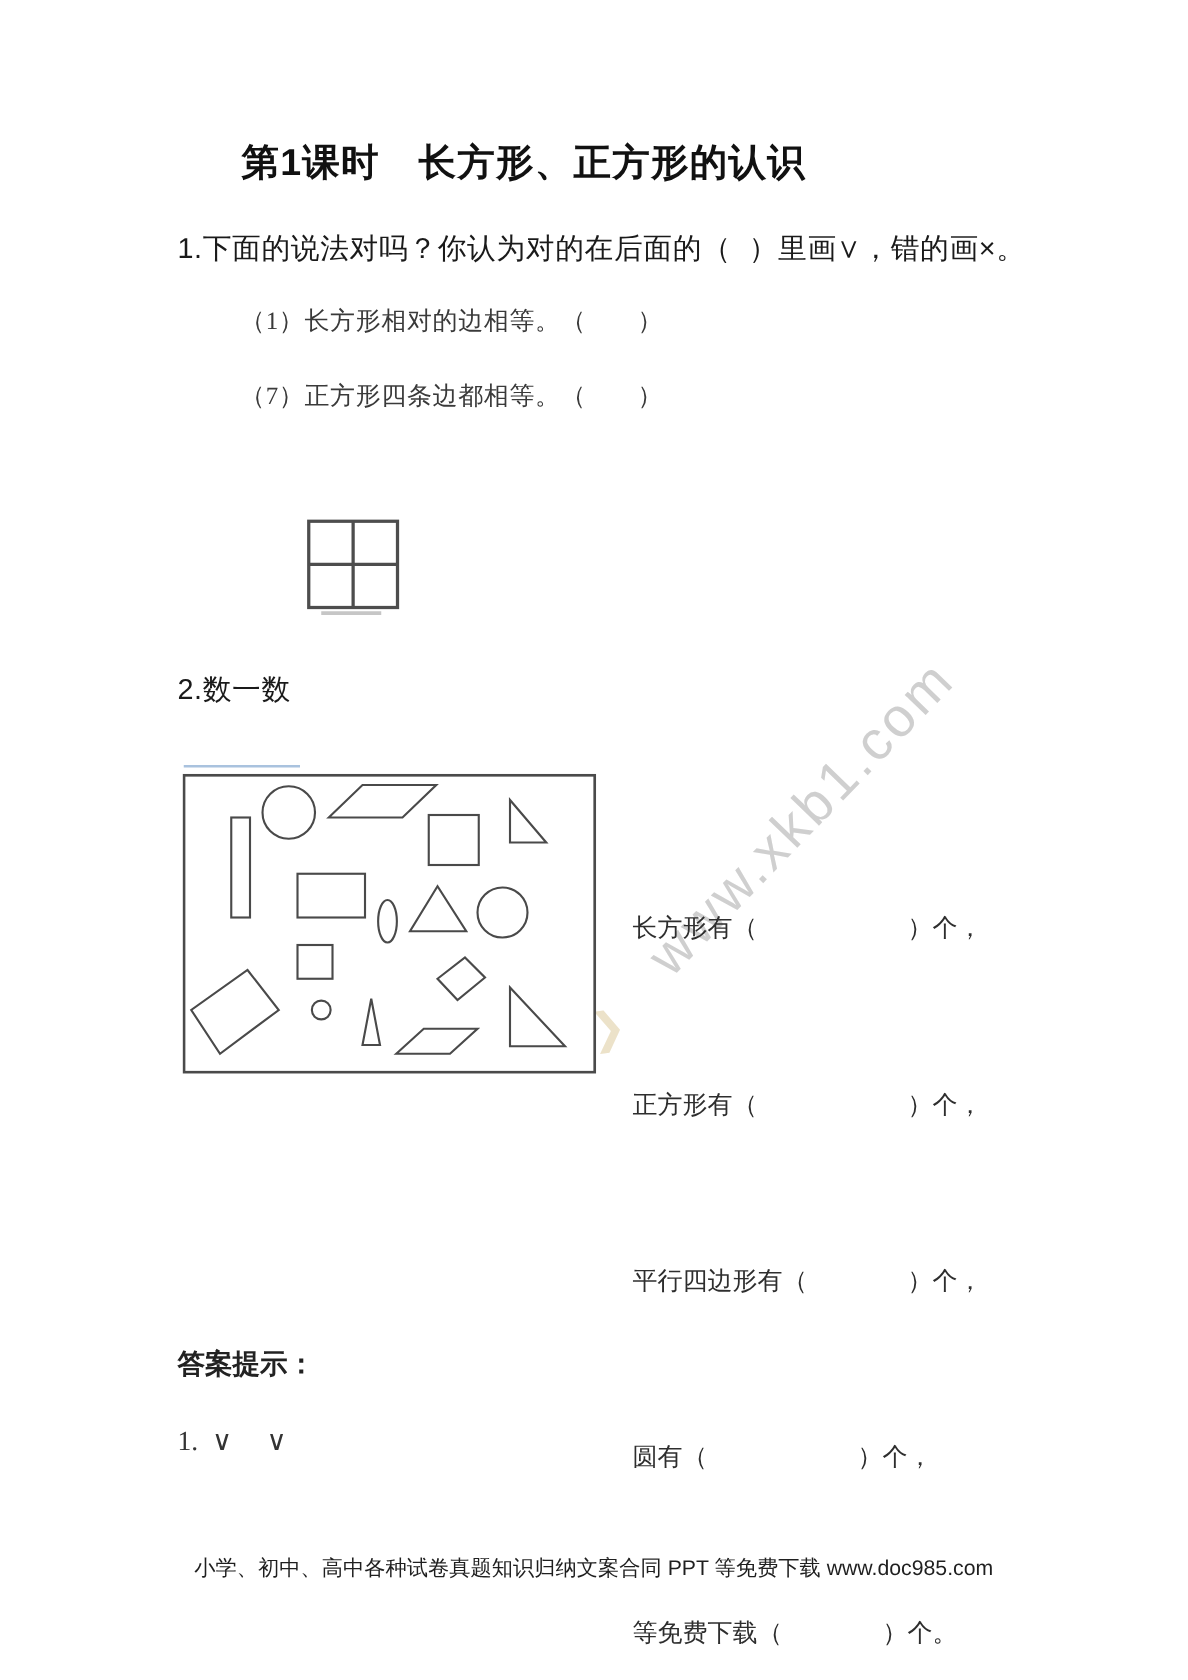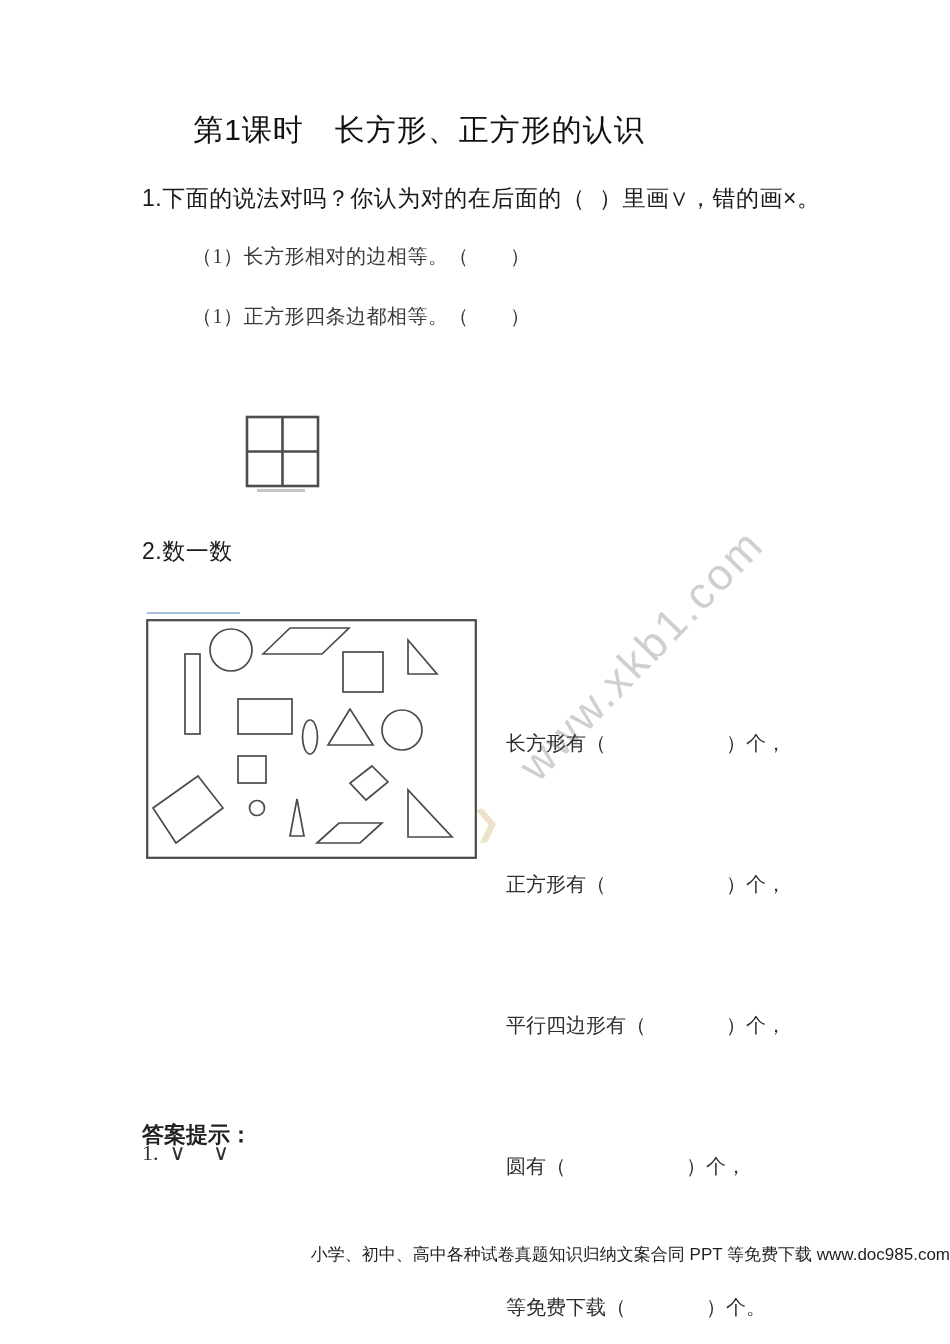--- a/index.html
+++ b/index.html
@@ -8,21 +8,21 @@
     width:950px;height:1344px;
     background:#ffffff;
     overflow:hidden;
     font-family:"Liberation Sans", sans-serif;
     color:#1c1c1c;
   }
   .abs{position:absolute;white-space:pre;}
   .title{
     top:110px;left:0;width:838px;
     text-align:center;
-    font-size:30px;font-weight:normal;color:#111;
+    font-size:30px;font-weight:bold;color:#111;
     letter-spacing:1px;
   }
   .q-prompt{
     left:142px;
     font-size:23px;font-weight:normal;color:#1a1a1a;
     letter-spacing:0.5px;
   }
   .q1{top:183px;}
   .q2{top:364px;}
   .q3{top:536px;}
@@ -45,30 +45,30 @@
   }
   .shapes-figure{left:146px;top:619px;}
   .count-blanks{
     left:506px;top:626px;
     font-size:20px;color:#2e2e2e;
     line-height:47px;
   }
   .count-blanks div{white-space:pre;}
   .answers-heading{
     left:142px;top:1076px;
-    font-size:22px;font-weight:bold;color:#222;margin-top:44px;
+    font-size:22px;font-weight:bold;color:#222;
   }
   .answers-line1{
     left:142px;top:1138px;
     font-size:22px;color:#333;
     font-family:"Liberation Serif", serif;
   }
   .footer{
     top:1243px;left:0;width:950px;
-    text-align:right;
+    text-align:center;
     font-size:17px;color:#1f1f1f;
   }
   .watermark{
     left:527px;top:748px;
     font-size:44px;
     color:#c4c4c4;
     opacity:0.8;
     letter-spacing:3px;
     transform:rotate(-46deg);
     transform-origin:0 50%;
@@ -86,21 +86,21 @@
 
 <div class="page">
 
   <div class="abs watermark">www.xkb1.com</div>
   <div class="abs watermark-chevron">❯</div>
 
   <div class="abs title">第1课时　长方形、正方形的认识</div>
 
   <div class="abs q-prompt q1">1.下面的说法对吗？你认为对的在后面的（  ）里画∨，错的画×。</div>
   <div class="abs sub-item item1">（1）长方形相对的边相等。（　　）</div>
-  <div class="abs sub-item item2">（1）正方形四条边都相等。（　　）</div>
+  <div class="abs sub-item item2">（7）正方形四条边都相等。（　　）</div>
 
 
   <svg class="abs grid-square" width="76" height="76" viewBox="0 0 76 76">
     <rect x="2" y="2" width="71" height="69" fill="none" stroke="#4d4d4d" stroke-width="2.6"></rect>
     <line x1="37.5" y1="2" x2="37.5" y2="71" stroke="#4d4d4d" stroke-width="2.6"></line>
     <line x1="2" y1="36.5" x2="73" y2="36.5" stroke="#4d4d4d" stroke-width="2.6"></line>
   </svg>
   <div class="abs grid-shadow"></div>
 
   <div class="abs q-prompt q3">2.数一数</div>

